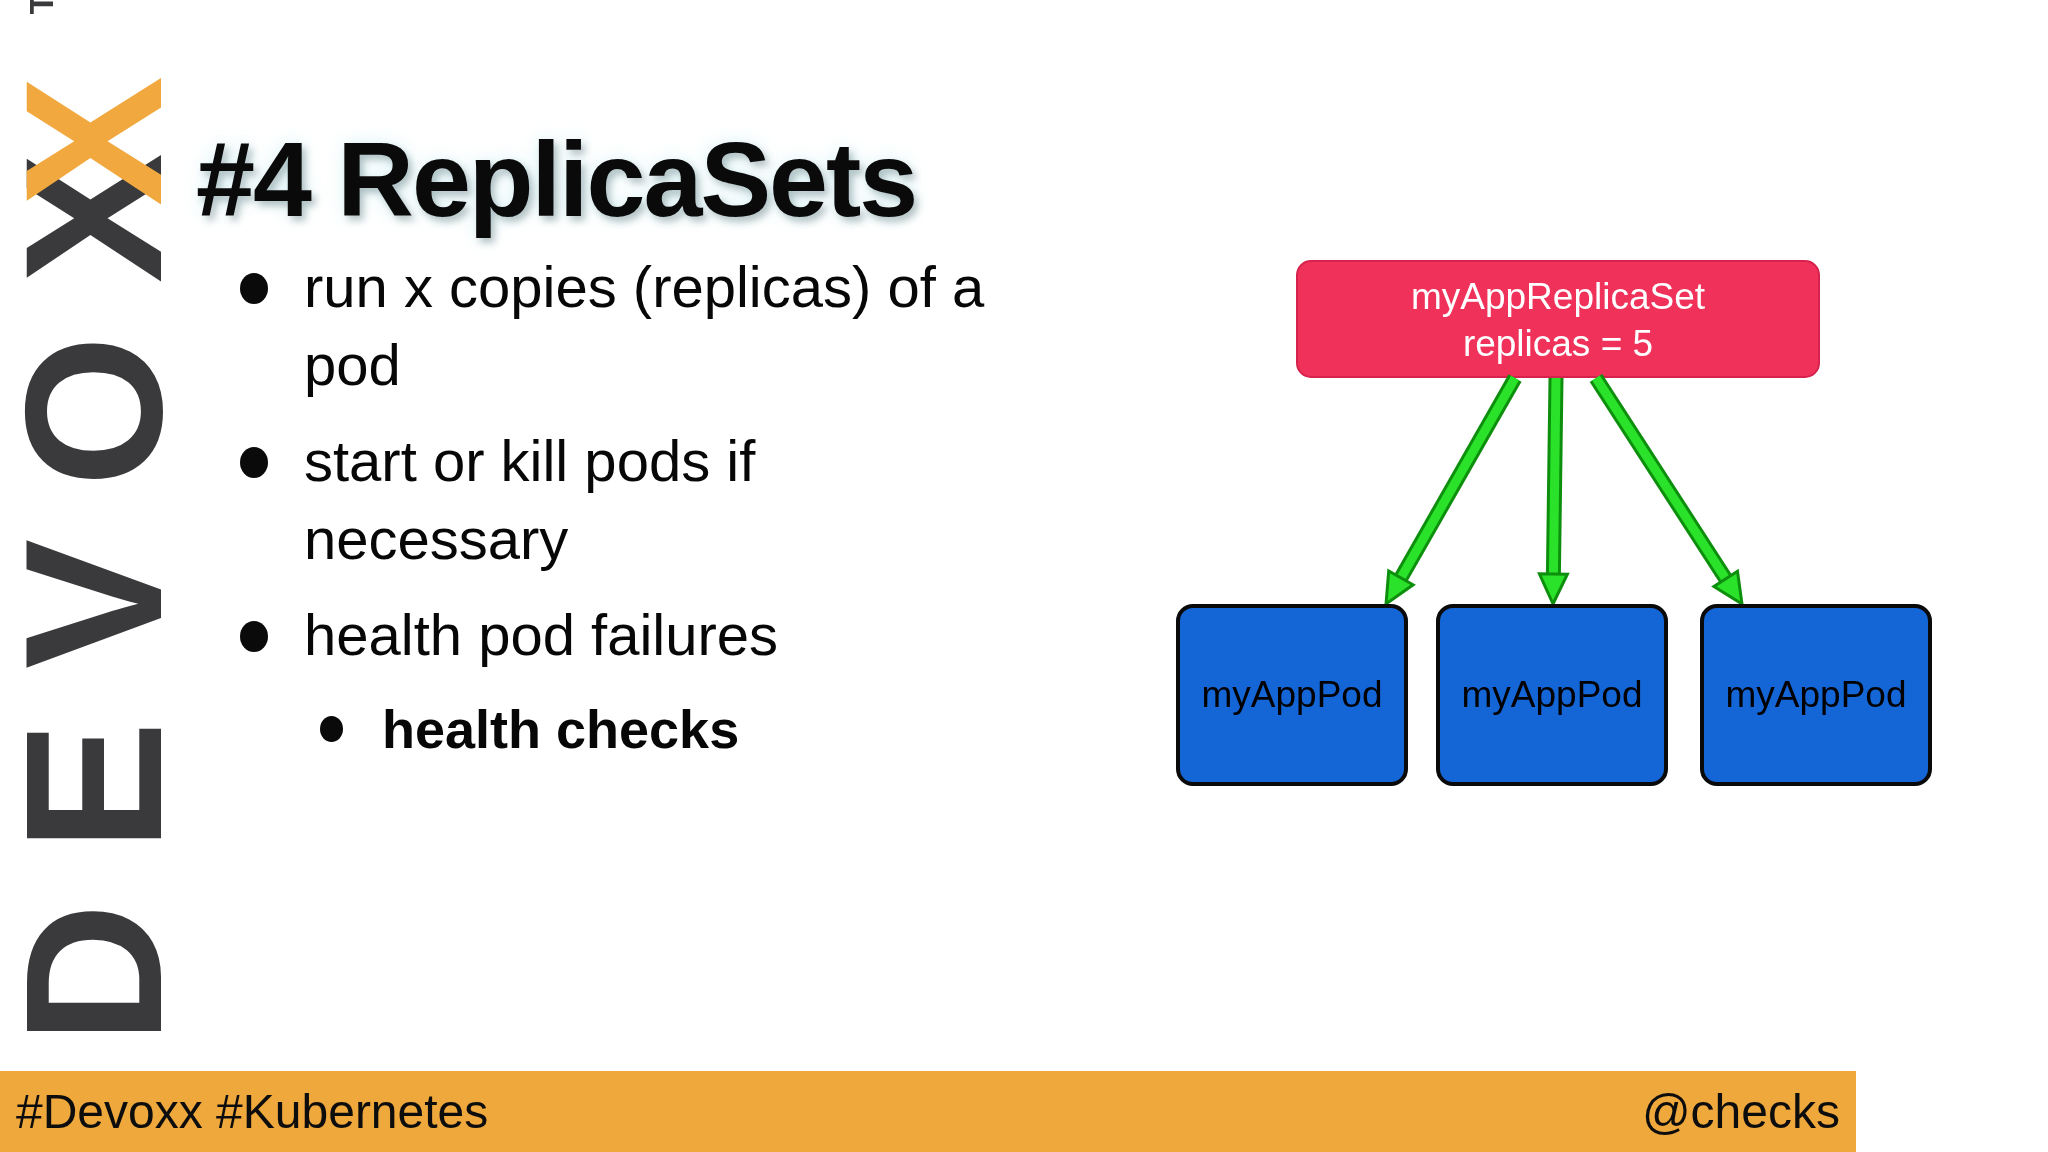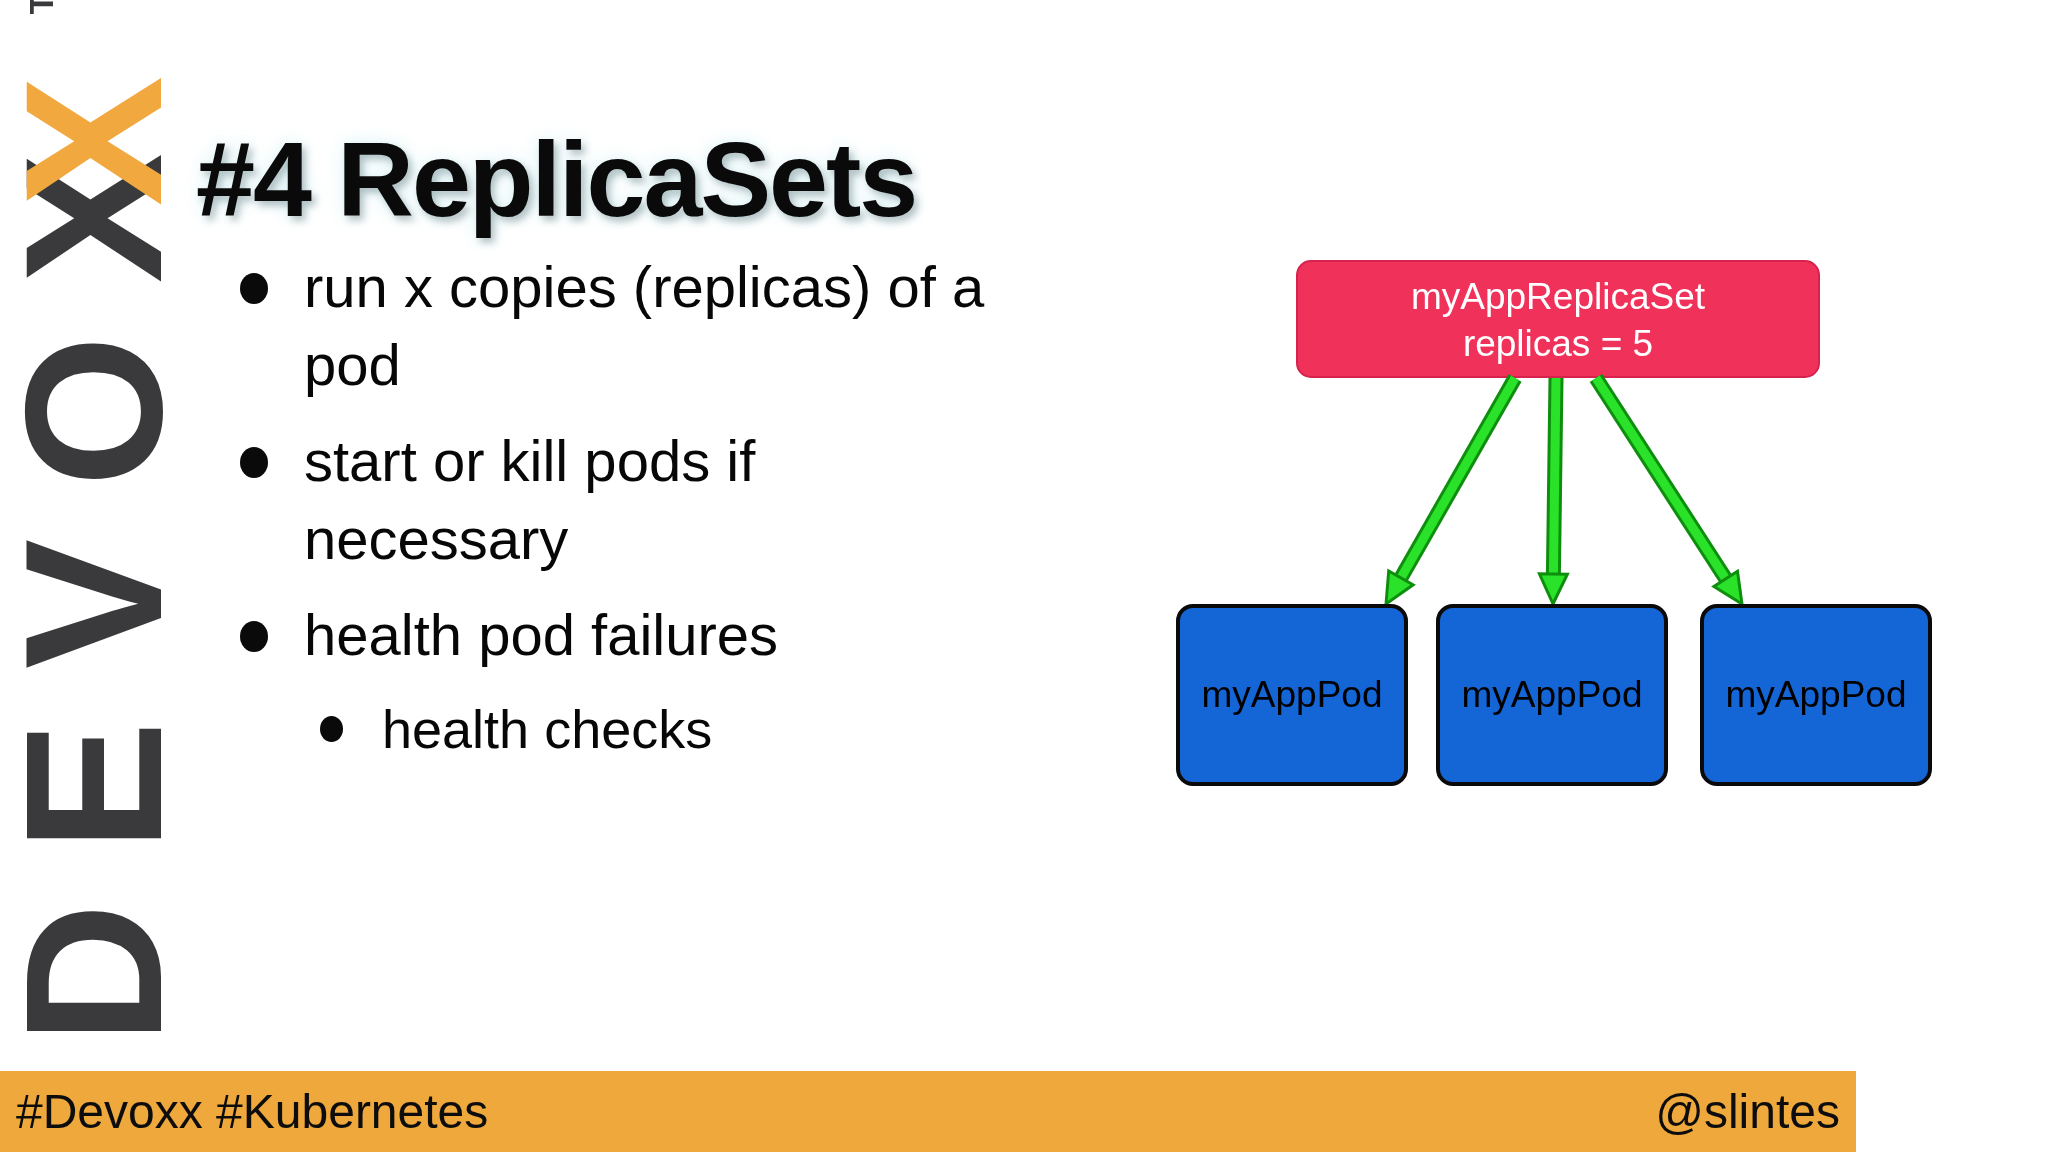--- a/index.html
+++ b/index.html
@@ -74,20 +74,21 @@
     padding-left: 72px;
     font-size: 58px;
     line-height: 78px;
     margin-bottom: 18px;
   }
   .bullets li.l2 {
     padding-left: 150px;
     font-size: 54px;
     line-height: 74px;
     margin-top: 4px;
+    font-weight: bold;
   }
   .bullet-text { white-space: pre-line; }
   .bullets li .dot {
     position: absolute;
     left: 8px;
     top: 25px;
     width: 28px;
     height: 31px;
     background: #0a0a0a;
     border-radius: 50%;
@@ -212,16 +213,16 @@
   </div>
   <div class="pod-box pod-2">
     <span>myAppPod</span>
   </div>
   <div class="pod-box pod-3">
     <span>myAppPod</span>
   </div>
 
   <div class="footer">
     <span class="left">#Devoxx #Kubernetes</span>
-    <span class="right">@slintes</span>
+    <span class="right">@checks</span>
   </div>
 
 </div>
 
 </body></html>

